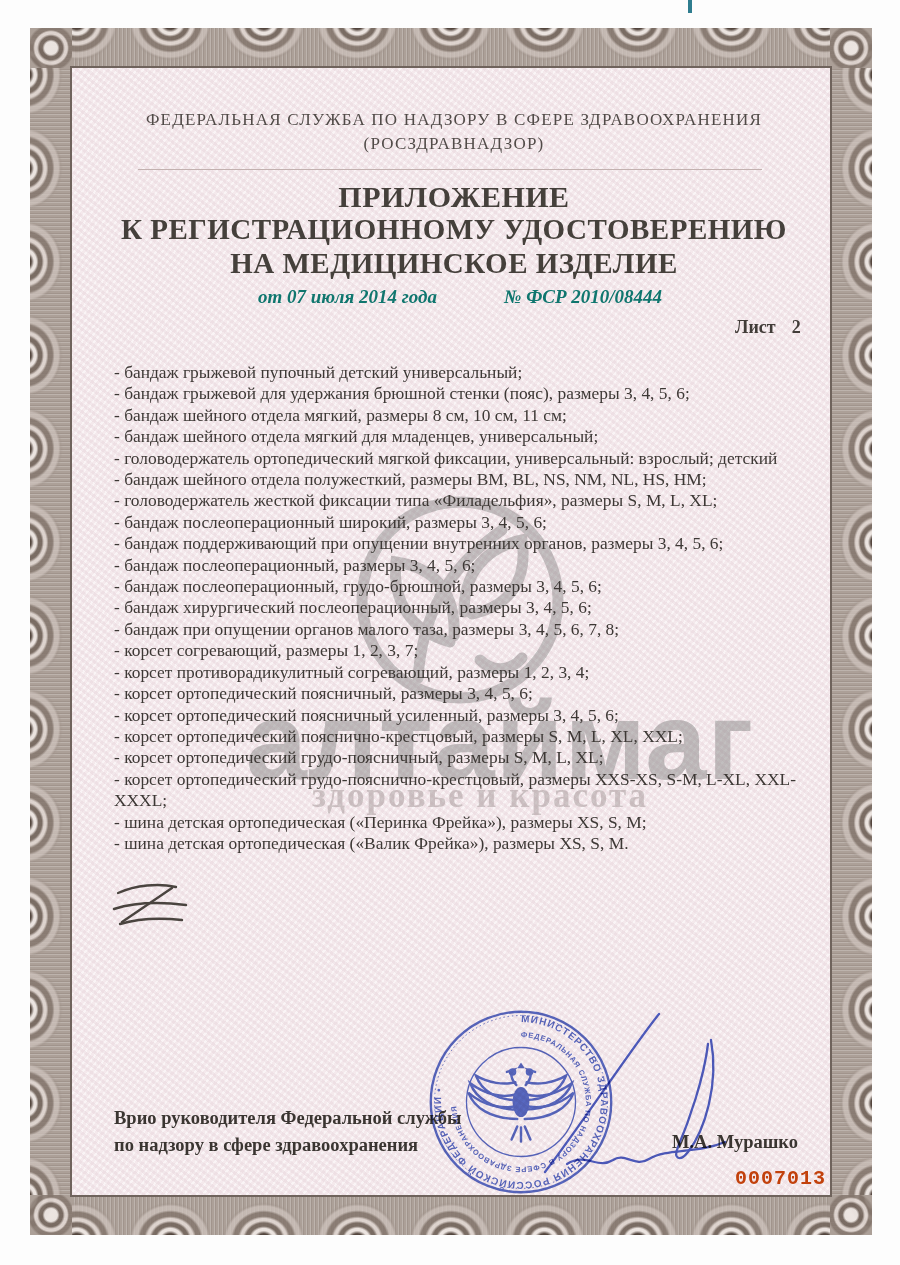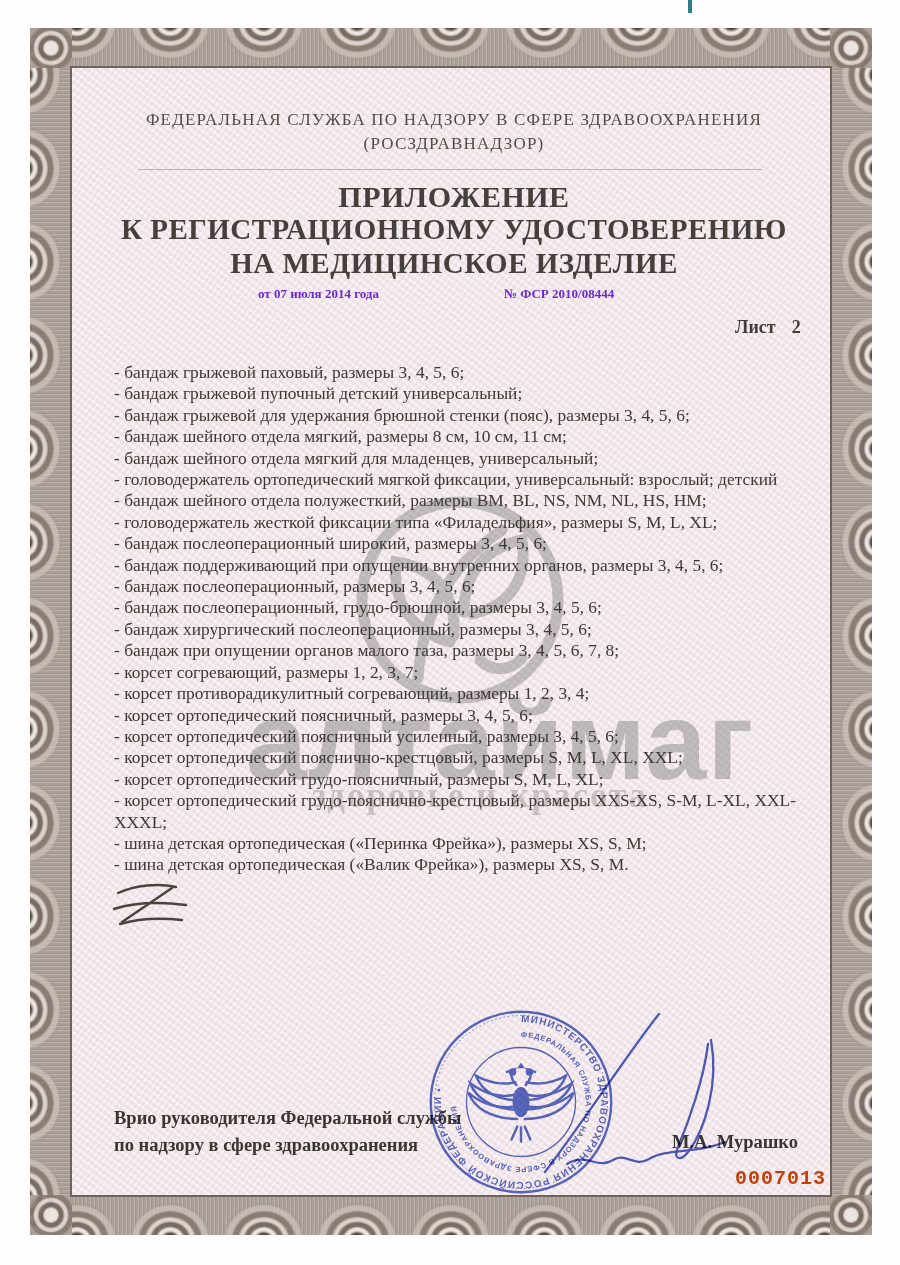--- a/index.html
+++ b/index.html
@@ -43,21 +43,21 @@
       repeating-linear-gradient(-53deg, rgba(255,255,255,.5) 0 2px, transparent 2px 5px);}
 
   .abs{position:absolute;}
   .center-text{left:75px;width:758px;text-align:center;}
   .agency{font-size:17px;letter-spacing:1.2px;color:#514b48;}
   .divider{left:138px;top:169px;width:624px;height:1px;background:#c2b1af;}
   .doc-title{font-weight:bold;color:#45403b;letter-spacing:.5px;}
   .t1{top:180px;font-size:30px;}
   .t2{top:213px;font-size:29px;}
   .t3{top:247px;font-size:29px;}
-  .date-row{font-weight:bold;font-size:13px;color:#6d28d9;}
+  .date-row{font-weight:bold;font-size:19px;color:#0f766e;font-style:italic;}
   .sheet-row{top:317px;left:735px;font-weight:bold;font-size:18px;color:#413c38;}
   .sheet-row .num{margin-left:16px;}
 
   .product-list{left:114px;top:362px;width:714px;font-size:17.4px;line-height:21.4px;color:#3d3835;}
   .product-item{margin:0;}
 
   
   .wm-logo{left:352px;top:492px;width:216px;height:216px;opacity:.38;}
   .wm-brand{left:240px;top:686px;width:520px;font-family:"Liberation Sans",sans-serif;
     font-weight:bold;font-size:110px;letter-spacing:1px;color:rgba(125,125,125,.45);
@@ -117,21 +117,20 @@
   <div class="abs center-text doc-title t2">К РЕГИСТРАЦИОННОМУ УДОСТОВЕРЕНИЮ</div>
 
   <div class="abs date-row" style="left:258px;top:286px">от 07 июля 2014 года</div>
   <div class="abs date-row" style="left:504px;top:286px">№  ФСР 2010/08444</div>
 
   <div class="abs sheet-row">
     <span>Лист</span><span class="num">2</span>
   </div>
 
   <div class="abs product-list">
-      <div class="product-item">- бандаж грыжевой паховый, размеры 3, 4, 5, 6;</div>
       <div class="product-item">- бандаж грыжевой пупочный детский универсальный;</div>
       <div class="product-item">- бандаж грыжевой для удержания брюшной стенки (пояс), размеры 3, 4, 5, 6;</div>
       <div class="product-item">- бандаж шейного отдела мягкий, размеры 8 см, 10 см, 11 см;</div>
       <div class="product-item">- бандаж шейного отдела мягкий для младенцев, универсальный;</div>
       <div class="product-item">- головодержатель ортопедический мягкой фиксации, универсальный: взрослый; детский</div>
       <div class="product-item">- бандаж шейного отдела полужесткий, размеры BM, BL, NS, NM, NL, HS, HM;</div>
       <div class="product-item">- головодержатель жесткой фиксации типа «Филадельфия», размеры S, M, L, XL;</div>
       <div class="product-item">- бандаж послеоперационный широкий, размеры 3, 4, 5, 6;</div>
       <div class="product-item">- бандаж поддерживающий при опущении внутренних органов, размеры 3, 4, 5, 6;</div>
       <div class="product-item">- бандаж послеоперационный, размеры 3, 4, 5, 6;</div>

